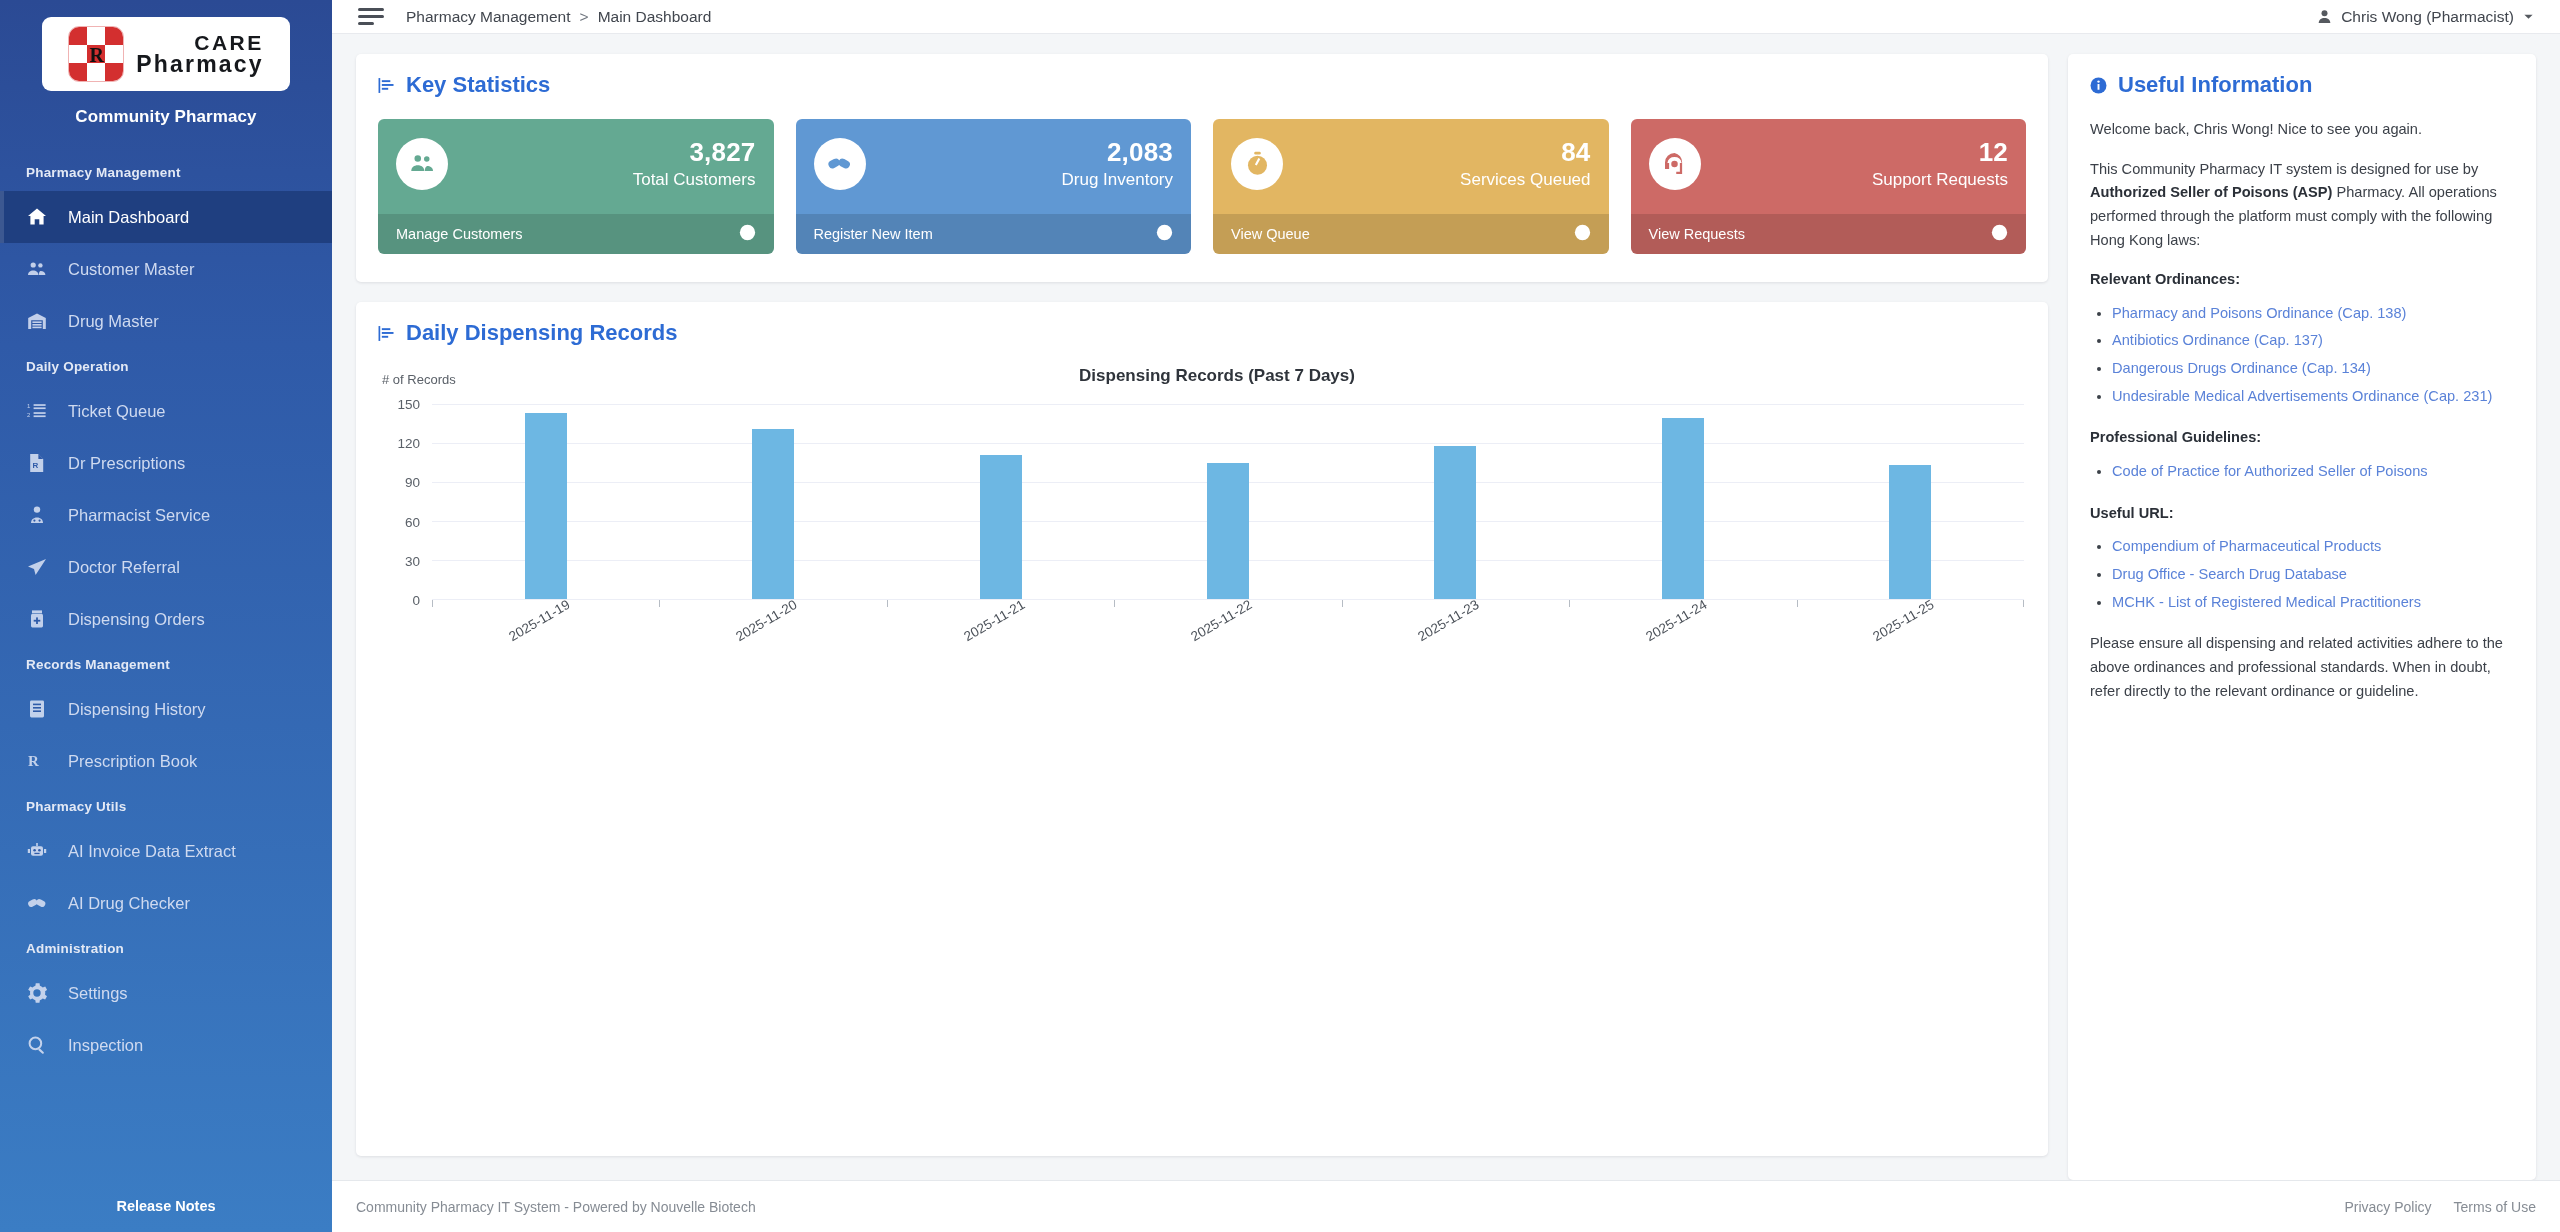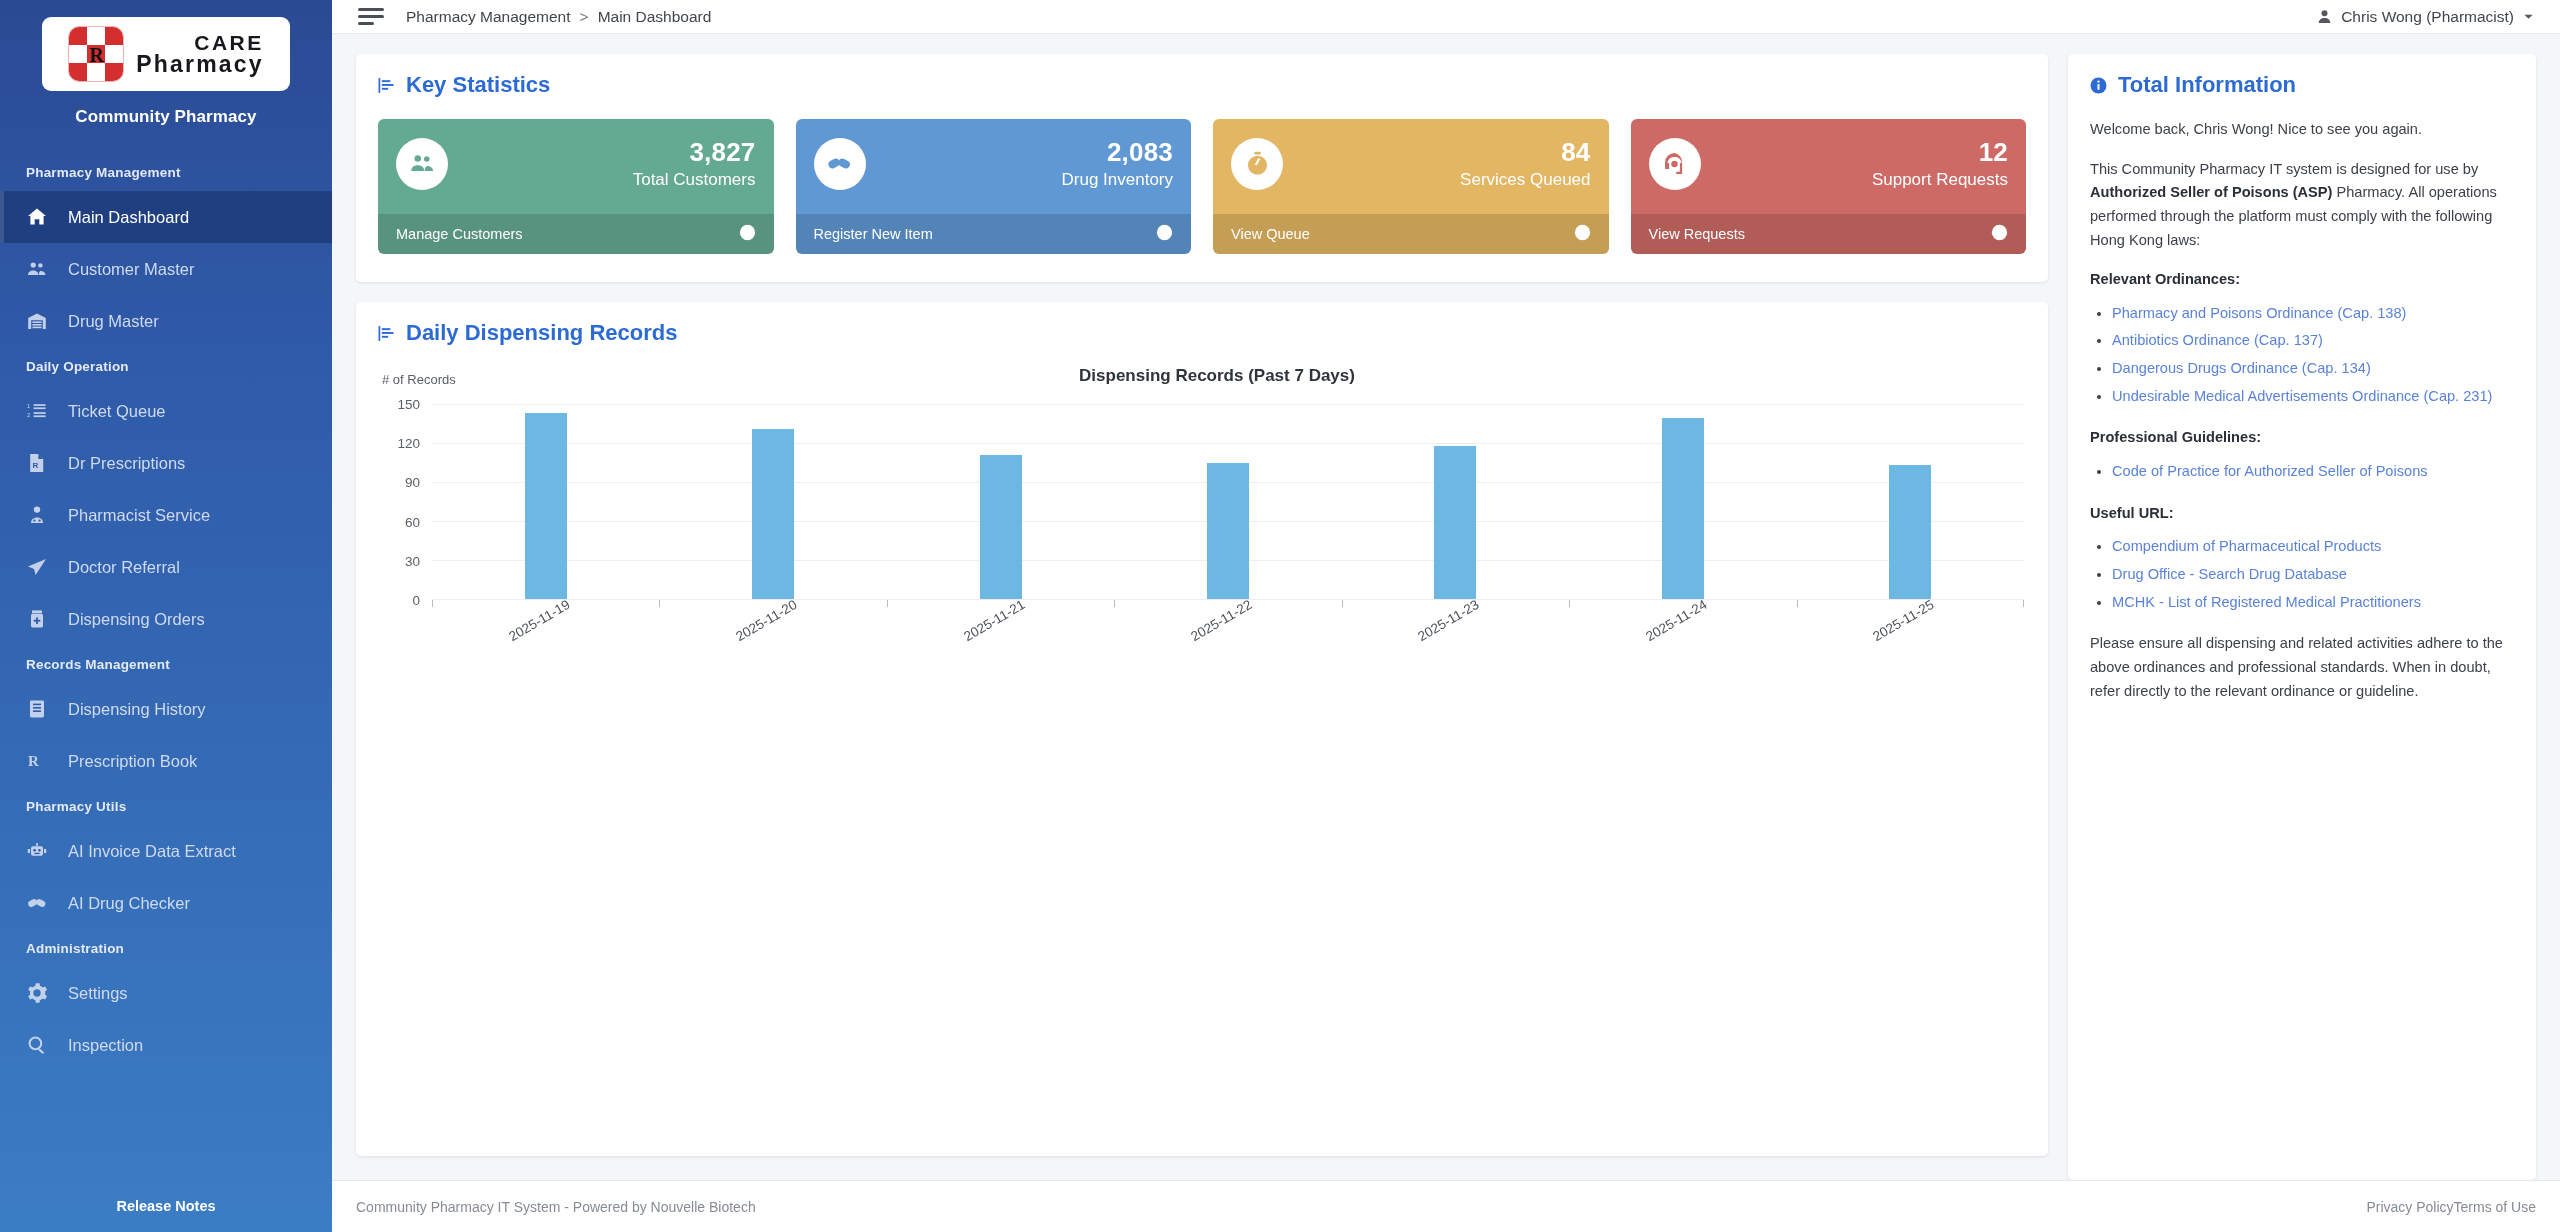--- a/index.html
+++ b/index.html
@@ -195,21 +195,21 @@
   .info-body li { margin-bottom: 4px; }
   .info-body a { color: #5a82d8; text-decoration: none; cursor: pointer;}
   .info-card .card-title svg { fill: #2d6bd4; }
 
   
   .footer {
     height: 52px; background: #fff; border-top: 1px solid #e5e8ec;
     display: flex; align-items: center; padding: 0 24px; flex: 0 0 52px;
     font-size: 14px; color: #868c94;
   }
-  .footer-right { margin-left: auto; display: flex; }
+  .footer-right { margin-left: auto; display: flex; gap: 22px; }
   .footer-right span { cursor: pointer; }
 </style>
 </head>
 <body>
 
 <div class="app">
 
   <aside class="sidebar">
     <div class="logo-wrap">
       <div class="rx-badge">
@@ -606,21 +606,21 @@
       </div>
 
       <div class="col-right">
         <section class="card info-card">
           <div class="card-title">
             <svg width="17" height="17" viewBox="0 0 16 16">
               <circle cx="8" cy="8" r="7.5"></circle>
               <rect x="7.1" y="6.6" width="1.8" height="5.4" fill="#fff"></rect>
               <circle cx="8" cy="4.3" r="1.1" fill="#fff"></circle>
             </svg>
-            <span>Total Information</span>
+            <span>Useful Information</span>
           </div>
           <div class="info-body">
             <p>Welcome back, Chris Wong! Nice to see you again.</p>
             <p>
               <span>This Community Pharmacy IT system is designed for use by </span><strong>Authorized Seller of Poisons (ASP)</strong><span> Pharmacy. All operations performed through the platform must comply with the following Hong Kong laws:</span>
             </p>
             <p class="tight"><strong>Relevant Ordinances:</strong></p>
             <ul id="ordinances-list">
                 <li><a>Pharmacy and Poisons Ordinance (Cap. 138)</a></li>
                 <li><a>Antibiotics Ordinance (Cap. 137)</a></li>

